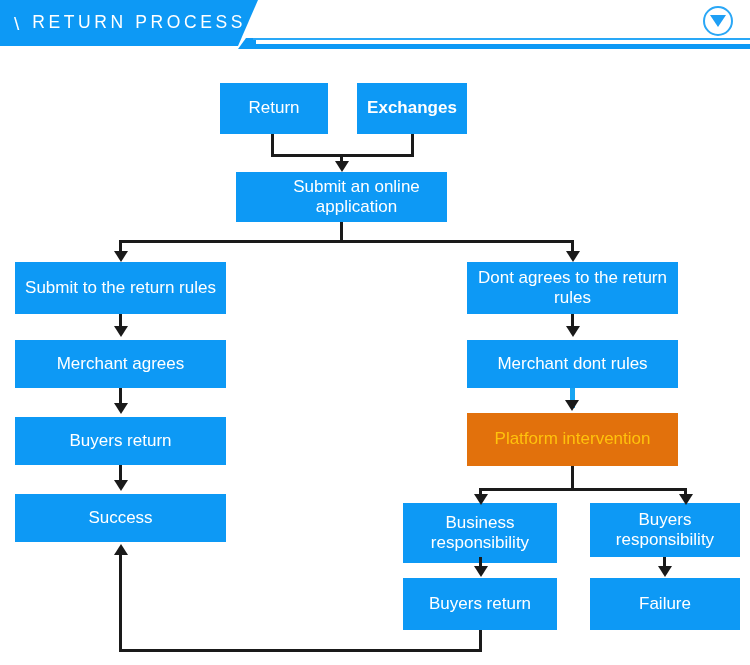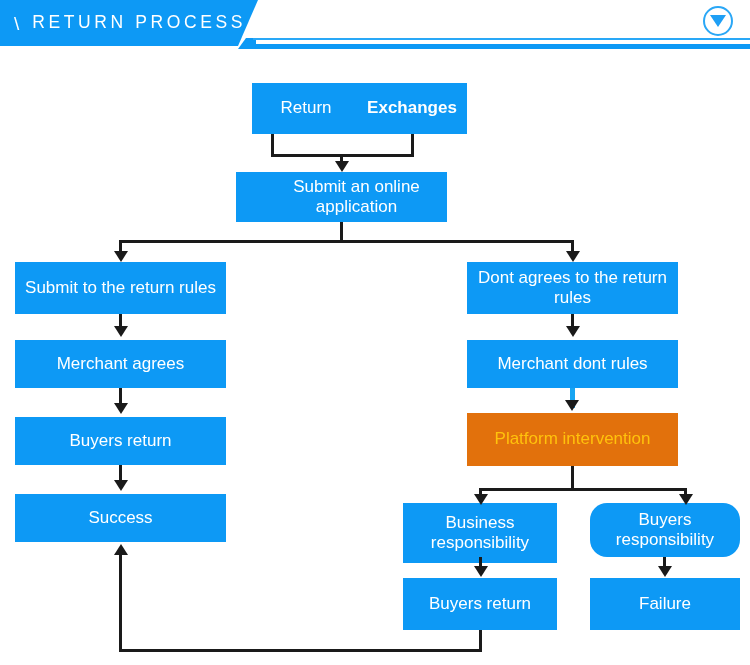--- a/index.html
+++ b/index.html
@@ -171,21 +171,21 @@
     <div id="header-title-wrap">
       <span id="header-slash">\</span>
       <span id="header-title">RETURN PROCESS</span>
     </div>
 
     <div id="header-toggle">
       <span class="tri"></span>
     </div>
   </div>
 
-  <div class="node" style="left:220px; top:83px;  width:108px; height:51px;margin-left:32px;">Return</div>
+  <div class="node" style="left:220px; top:83px;  width:108px; height:51px;">Return</div>
 
   <div class="node" style="left:357px; top:83px;  width:110px; height:51px;font-weight:bold;">Exchanges</div>
 
   <div class="node" style="left:236px; top:172px; width:211px; height:50px;padding-left:36px;">Submit an online application</div>
 
   <div class="node" style="left:15px;  top:262px; width:211px; height:52px;">Submit to the return rules</div>
 
   <div class="node" style="left:15px;  top:340px; width:211px; height:48px;">Merchant agrees</div>
 
   <div class="node" style="left:15px;  top:417px; width:211px; height:48px;">Buyers return</div>
@@ -193,21 +193,21 @@
   <div class="node" style="left:15px;  top:494px; width:211px; height:48px;">Success</div>
 
   <div class="node" style="left:467px; top:262px; width:211px; height:52px;">Dont agrees to the return rules</div>
 
   <div class="node" style="left:467px; top:340px; width:211px; height:48px;">Merchant dont rules</div>
 
   <div class="node orange" style="left:467px; top:413px; width:211px; height:53px;">Platform intervention</div>
 
   <div class="node" style="left:403px; top:503px; width:154px; height:60px;">Business responsibility</div>
 
-  <div class="node" style="left:590px; top:503px; width:150px; height:54px;border-radius:17px;">Buyers responsibility</div>
+  <div class="node" style="left:590px; top:503px; width:150px; height:54px;">Buyers responsibility</div>
 
   <div class="node" style="left:403px; top:578px; width:154px; height:52px;">Buyers return</div>
 
   <div class="node" style="left:590px; top:578px; width:150px; height:52px;">Failure</div>
 
   <div class="ln" style="left:271px; top:134px; width:3px;  height:22px;"></div>
   <div class="ln" style="left:411px; top:134px; width:3px;  height:22px;"></div>
   <div class="ln" style="left:271px; top:154px; width:143px; height:3px;"></div>
   <div class="ln" style="left:340px; top:154px; width:3px;  height:10px;"></div>
   <div class="arrow-down" style="left:335px; top:161px;"></div>

